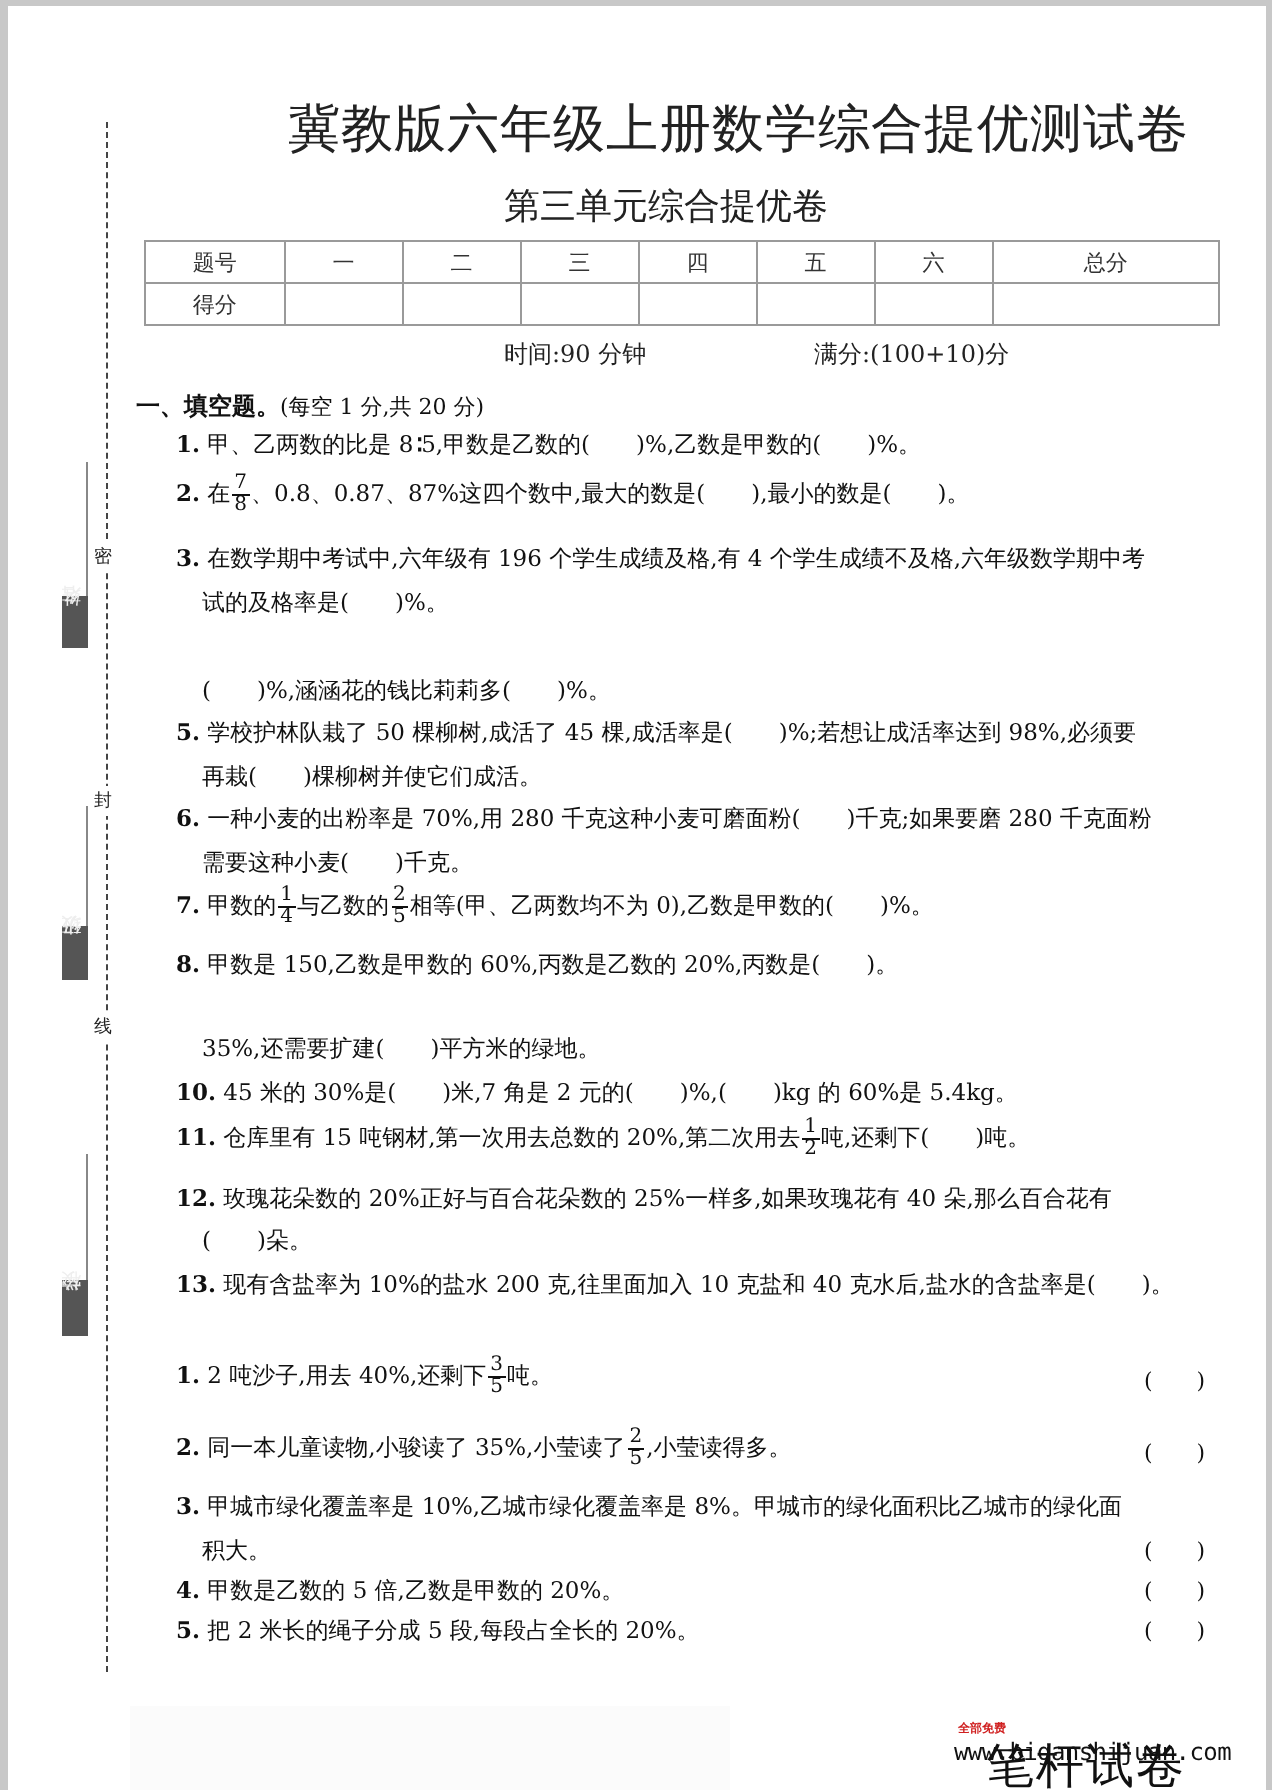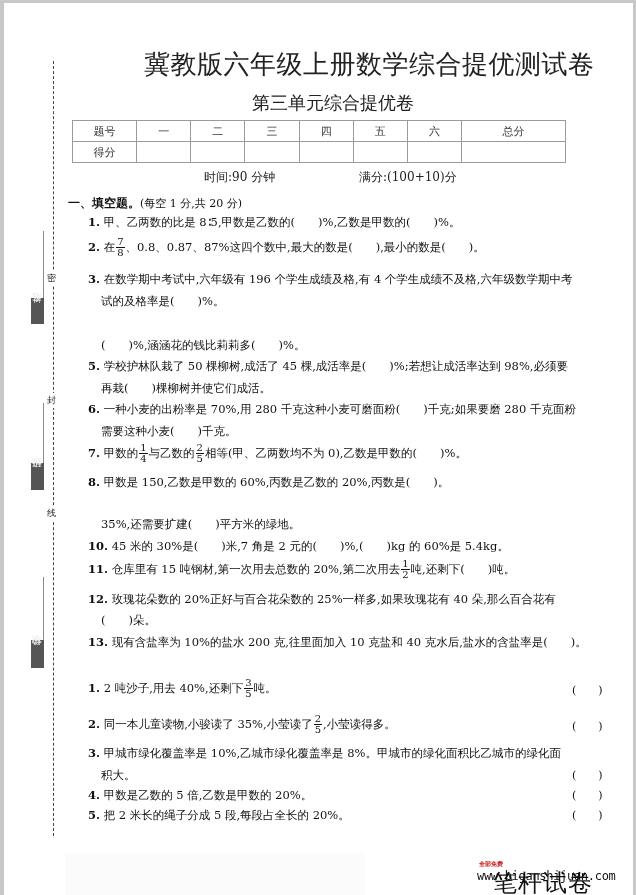--- a/index.html
+++ b/index.html
@@ -11,27 +11,27 @@
   }
   .page {
     position: absolute; left: 4px; top: 3px; width: 629px; height: 892px;
     background: #ffffff;
   }
   .abs { position: absolute; white-space: nowrap; }
   .title { left: 140px; top: 44px; font-size: 26px; letter-spacing: 0.5px; color: #222; }
   .subtitle { left: 248px; top: 88px; font-size: 18px; color: #222; }
 
   table.score {
-    position: absolute; left: 68px; top: 117px; width: 494px;
+    position: absolute; left: 68px; top: 117px; width: 538px;
     border-collapse: collapse; font-size: 11px; color: #333;
   }
   table.score td {
     border: 1px solid #9a9a9a; height: 20px; text-align: center; padding: 0;
   }
-  .meta { top: 166px; font-size: 12px; color: #222; }
+  .meta { top: 166px; font-size: 12px; color: #222; margin-left: 48px; }
   .meta.time { left: 200px; }
   .meta.score { left: 355px; }
 
   .section { font-size: 12px; font-weight: bold; color: #111; }
   .section .note { font-weight: normal; font-size: 11px; }
   .q { font-size: 11.5px; color: #111; line-height: 14px; }
   .q .num { font-weight: bold; }
   .cont { font-size: 11.5px; color: #111; }
 
   .frac { display: inline-block; vertical-align: middle; text-align: center; font-size: 10px; line-height: 10px; margin: 0 1px; }

